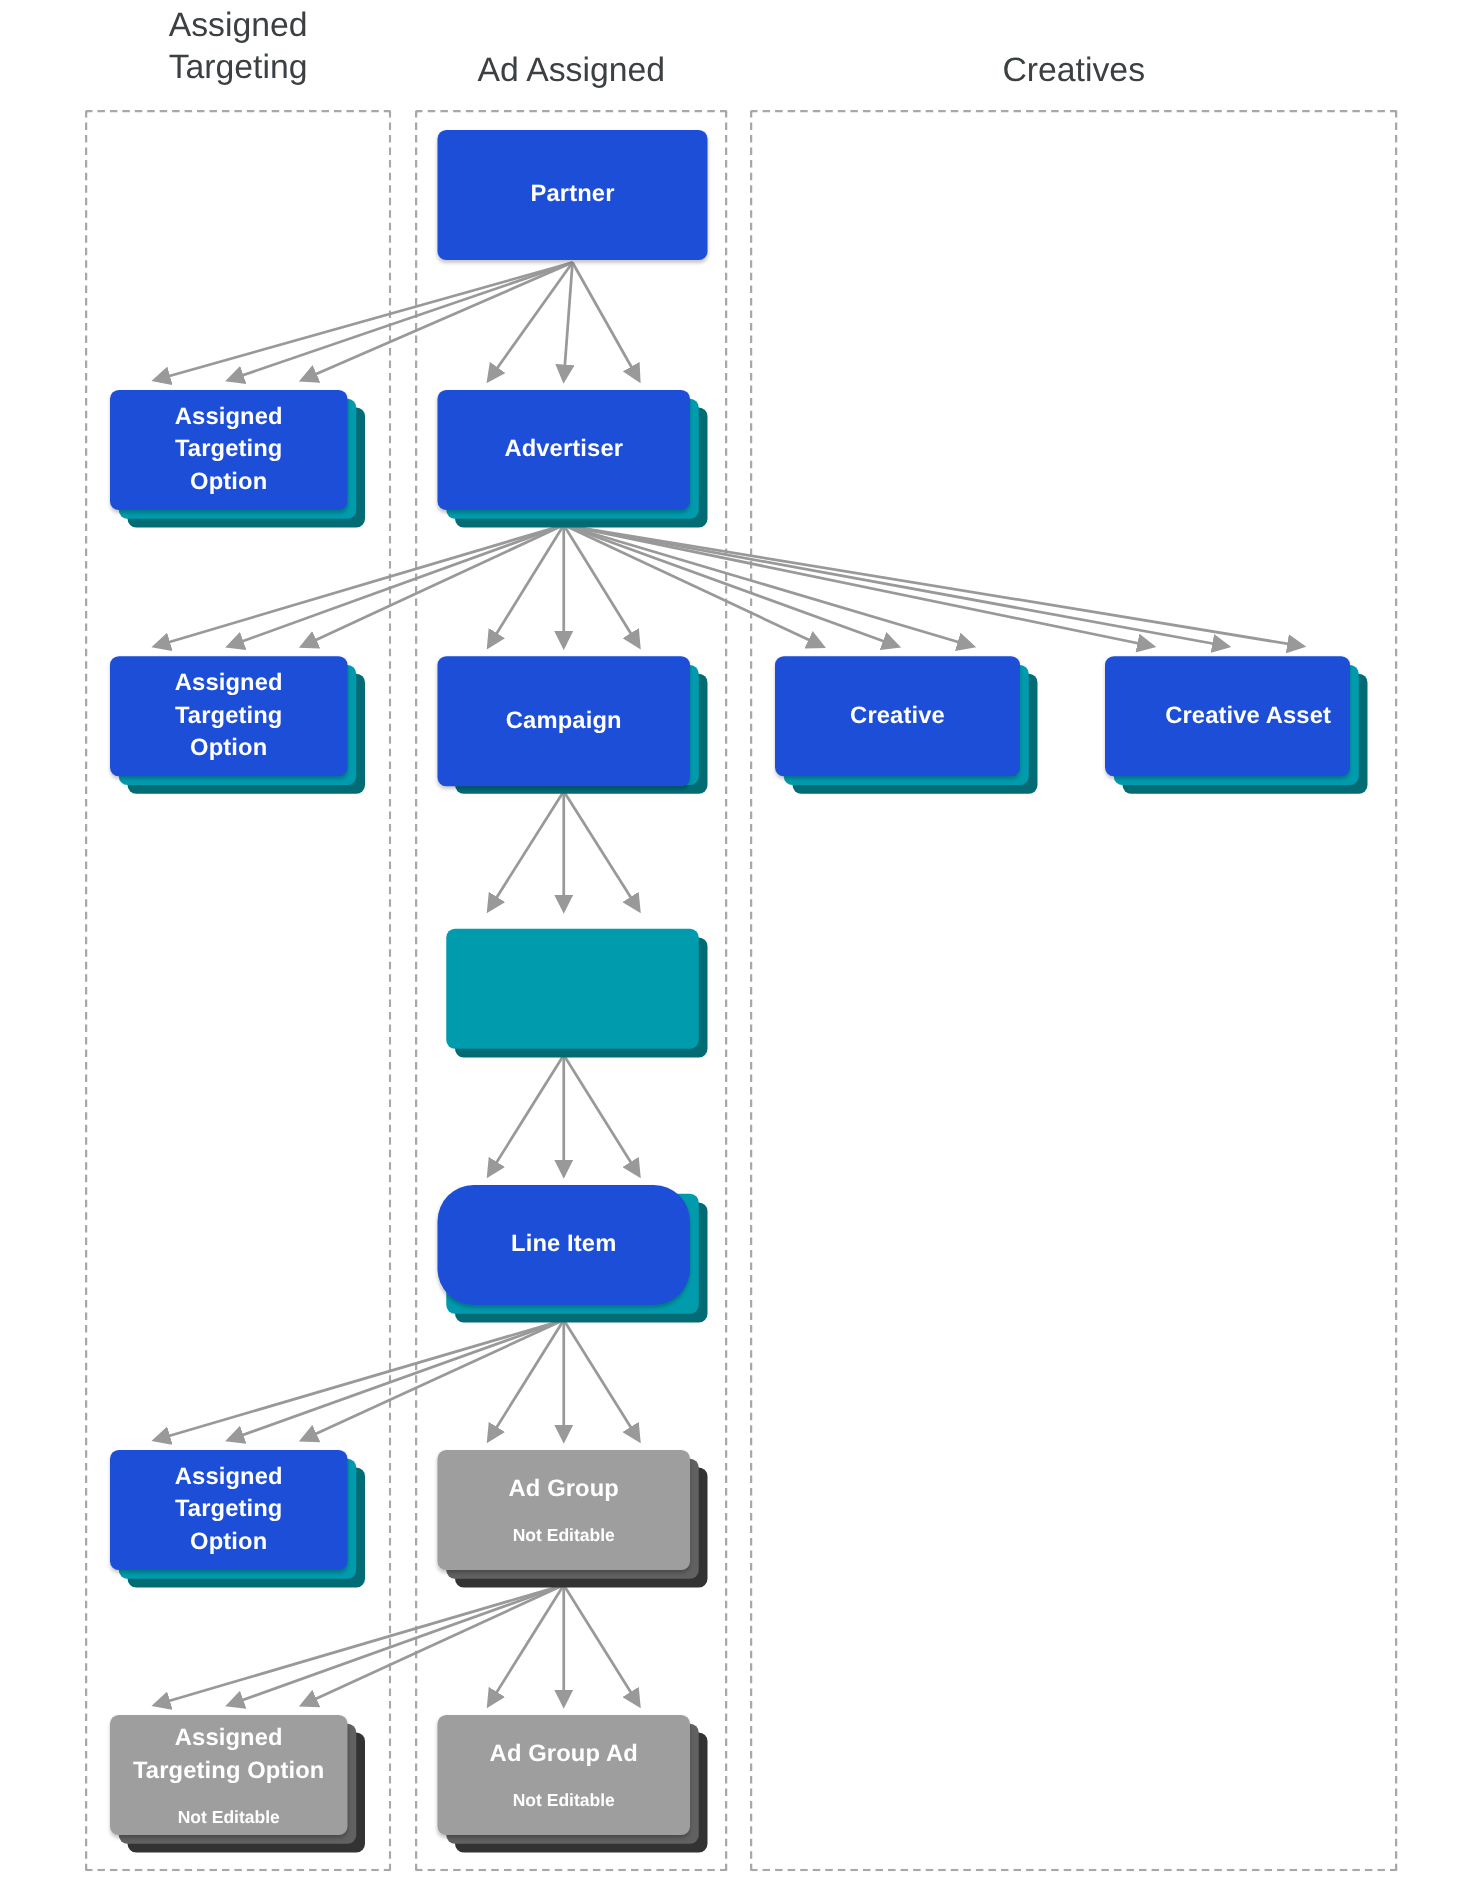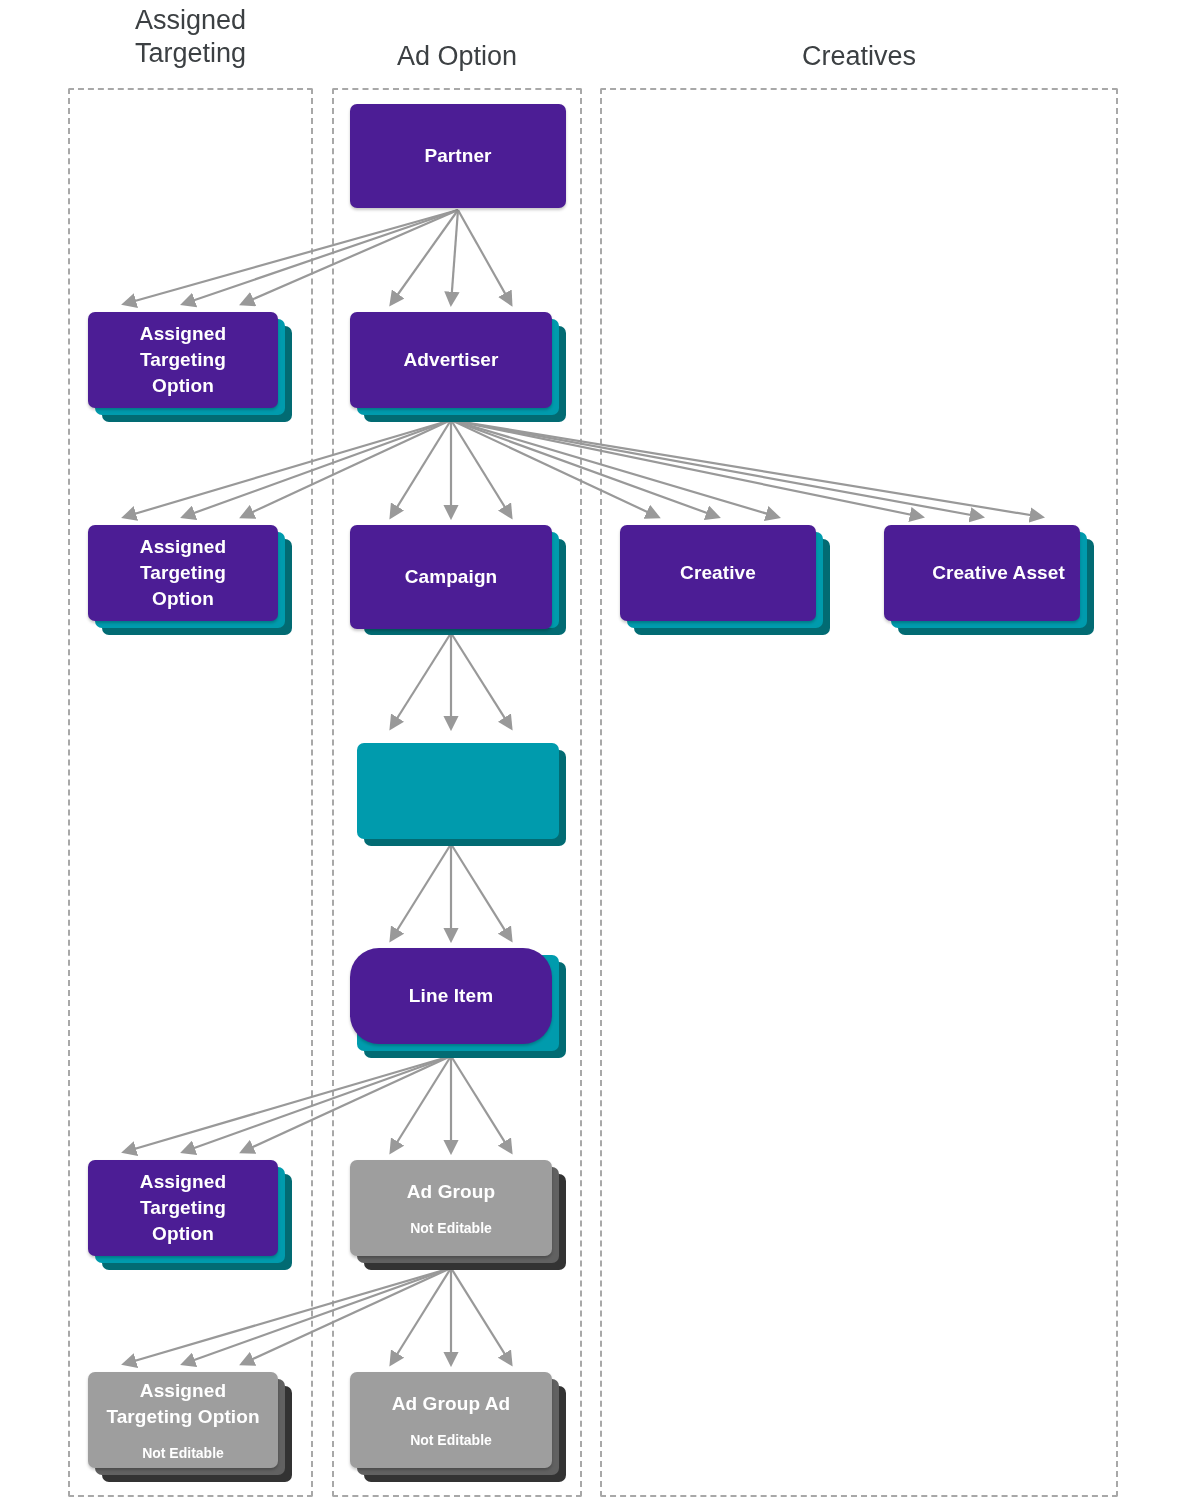--- a/index.html
+++ b/index.html
@@ -65,21 +65,21 @@
   .layer.front {
     left: 0; top: 0;
     display: flex;
     flex-direction: column;
     align-items: center;
     justify-content: center;
     box-shadow: 0 2px 3px rgba(0,0,0,0.22);
   }
 
   
-  .cyan .front { background: #4c1d95; }
+  .cyan .front { background: #1d4ed8; }
   .cyan .back1 { background: #009bad; }
   .cyan .back2 { background: #026b73; }
   
   .grey .front { background: #9e9e9e; }
   .grey .back1 { background: #616161; }
   .grey .back2 { background: #333333; }
 
   .node-label {
     color: #ffffff;
     font-weight: bold;
@@ -99,21 +99,21 @@
     margin-top: 14px;
   }
 </style>
 </head>
 <body>
 
 <div id="stage">
 
   <div class="col-title" style="left:68px; top:4px; width:245px;">Assigned
 Targeting</div>
-  <div class="col-title" style="left:332px; top:40px; width:250px;">Ad Option</div>
+  <div class="col-title" style="left:332px; top:40px; width:250px;">Ad Assigned</div>
   <div class="col-title" style="left:600px; top:40px; width:518px;">Creatives</div>
 
   <div class="lane" style="left:68px; top:88px; width:245px; height:1409px;"></div>
   <div class="lane" style="left:332px; top:88px; width:250px; height:1409px;"></div>
   <div class="lane" style="left:600px; top:88px; width:518px; height:1409px;"></div>
 
   <svg id="edges" viewBox="0 0 1184 1508" xmlns="http://www.w3.org/2000/svg">
     <defs>
       <marker id="ah" markerWidth="7" markerHeight="7" refX="5.6" refY="3.5" orient="auto" markerUnits="strokeWidth">
         <path d="M0,0 L7,3.5 L0,7 z" fill="#999999"></path>

